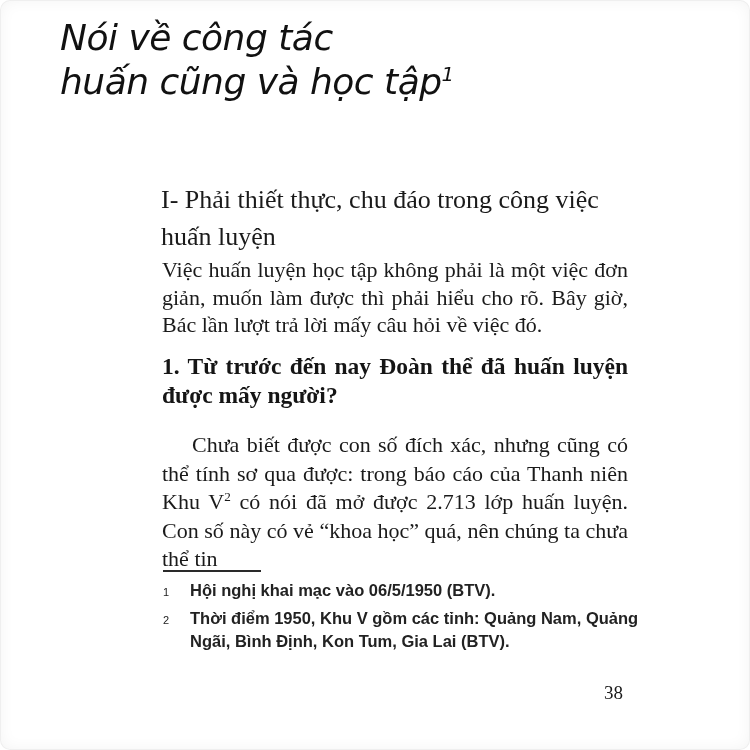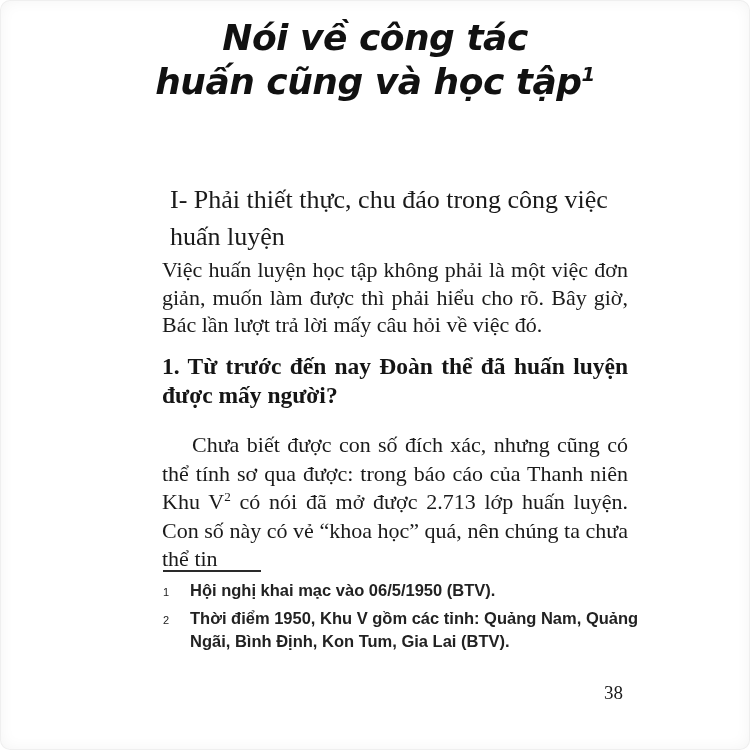--- a/index.html
+++ b/index.html
@@ -13,37 +13,37 @@
     position: relative;
     width: 750px; height: 750px;
     background: #ffffff;
     border-radius: 10px;
     box-shadow: inset 0 0 0 1px rgba(0,0,0,0.04), inset 0 0 16px rgba(0,0,0,0.05);
     color: #1a1a1a;
   }
   .title-block {
     position: absolute;
     top: 16px; left: 60px; right: 60px;
-    text-align: center;
+    text-align: left;
     font-family: "DejaVu Sans", sans-serif;
     font-style: italic;
-    font-weight: 700;
+    font-weight: 400;
     font-size: 36px;
     line-height: 1.22;
     color: #111111;
     letter-spacing: -0.5px;
   }
   .title-block sup {
     font-size: 0.55em;
     vertical-align: super;
     line-height: 0;
   }
   .section-heading {
     position: absolute;
-    top: 181px; left: 170px; width: 480px;
+    top: 181px; left: 161px; width: 480px;
     font-size: 26px;
     line-height: 37px;
     font-weight: 400;
     color: #1a1a1a;
   }
   .para {
     position: absolute;
     left: 162px; width: 466px;
     font-size: 22px;
     line-height: 27.6px;

